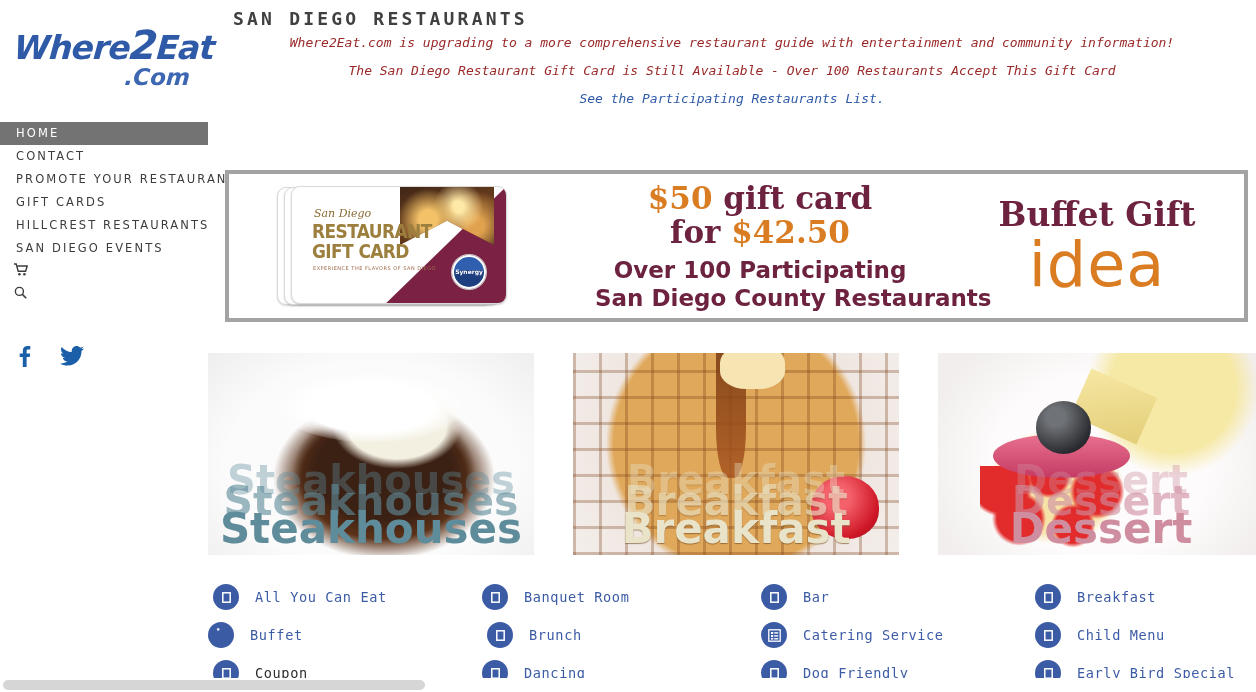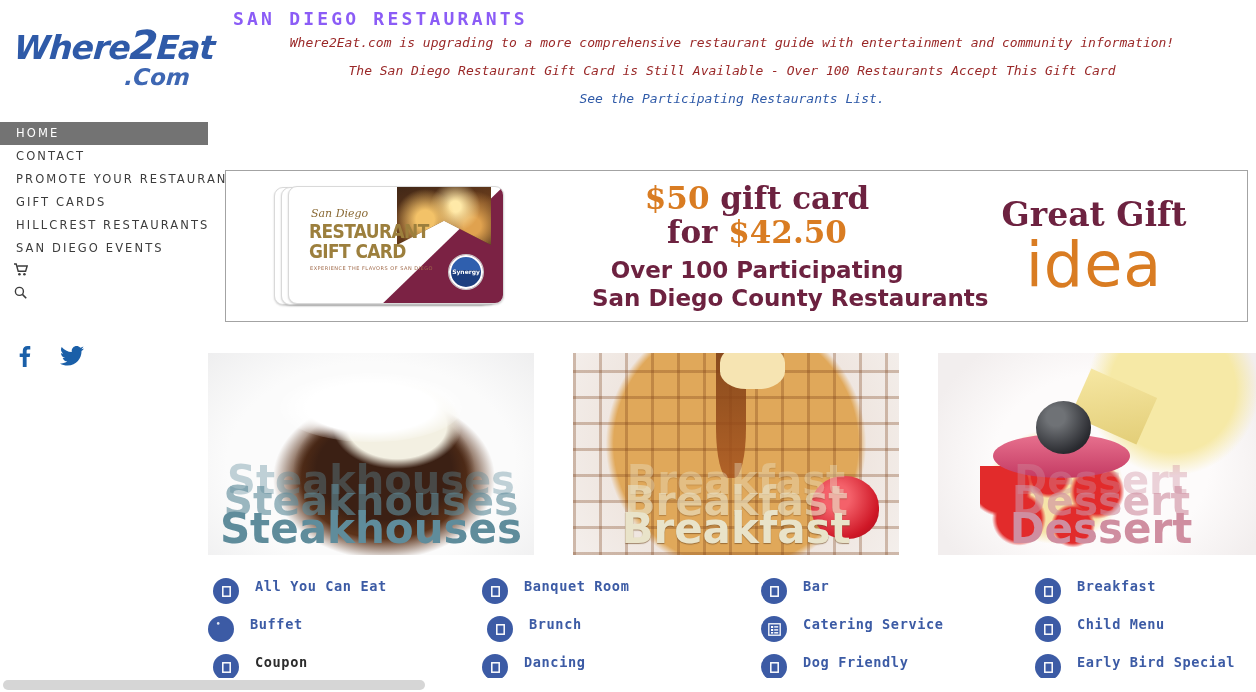--- a/index.html
+++ b/index.html
@@ -83,21 +83,21 @@
     position: absolute; left: 208px; top: 0;
     width: 1048px; height: 692px;
   }
 
   #page-title {
     position: absolute; left: 25px; top: 8px;
     font-family: "DejaVu Sans Mono", monospace;
     font-weight: bold;
     font-size: 18px;
     letter-spacing: 3.2px;
-    color: #8b5cf6;
+    color: #404040;
     white-space: nowrap;
   }
 
   #announce {
     position: absolute; left: 0px; top: 34px;
     width: 1048px;
     text-align: center;
   }
   #announce p {
     margin: 0 0 10px 0;
@@ -114,21 +114,21 @@
     color: #2f5aa8;
     text-decoration: none;
     cursor: pointer;
   }
 
   
   #banner {
     position: absolute; left: 17px; top: 170px;
     width: 1023px; height: 152px;
     background: #ffffff;
-    border: 1px solid #a3a3a3;
+    border: 4px solid #a3a3a3;
     overflow: hidden;
   }
   #banner-inner {
     position: absolute; left: 0; top: 0; right: 0; bottom: 0;
     display: flex; align-items: center;
   }
   
   .card-stack {
     position: relative;
     margin-left: 48px;
@@ -331,25 +331,24 @@
   .t1 .tile-label { color: #e9e3c9; text-shadow: 0 1px 1px rgba(110,70,30,.6); }
   .t2 .tile-label { color: #cf8ea0; }
 
   
   .features {
     position: absolute; left: 0; top: 578px;
     width: 1048px;
   }
   .feat-row { display: flex; height: 38px; }
   .feat {
-    display: flex; align-items: flex-start;
+    display: flex; align-items: center;
     width: 274px;
     cursor: pointer;
     text-decoration: none;
-    font-weight: bold;
   }
   .feat.c0 { width: 274px; padding-left: 5px; }
   .feat.c1 { width: 274px; }
   .feat.c2 { width: 274px; padding-left: 5px; }
   .feat.c3 { width: 226px; padding-left: 5px; }
   .feat .bubble {
     flex: none;
     width: 26px; height: 26px; border-radius: 50%;
     background: #3c5ba5;
     display: flex; align-items: center; justify-content: center;
@@ -454,21 +453,21 @@
         </div>
 
         <div class="banner-mid">
           <div class="l1"><span class="amt">$50</span><span> gift card</span></div>
           <div class="l2"><span>for </span><span class="amt">$42.50</span></div>
           <div class="l3">Over 100 Participating</div>
           <div class="l4">San Diego County Restaurants</div>
         </div>
 
         <div class="banner-right">
-          <div class="gg">Great Gift</div>
+          <div class="gg">Buffet Gift</div>
           <div class="idea">idea</div>
         </div>
 
       </div>
     </div>
 
     <div class="tiles">
 
       <div class="tile t0">
         <div class="bg bg-steak"></div>

